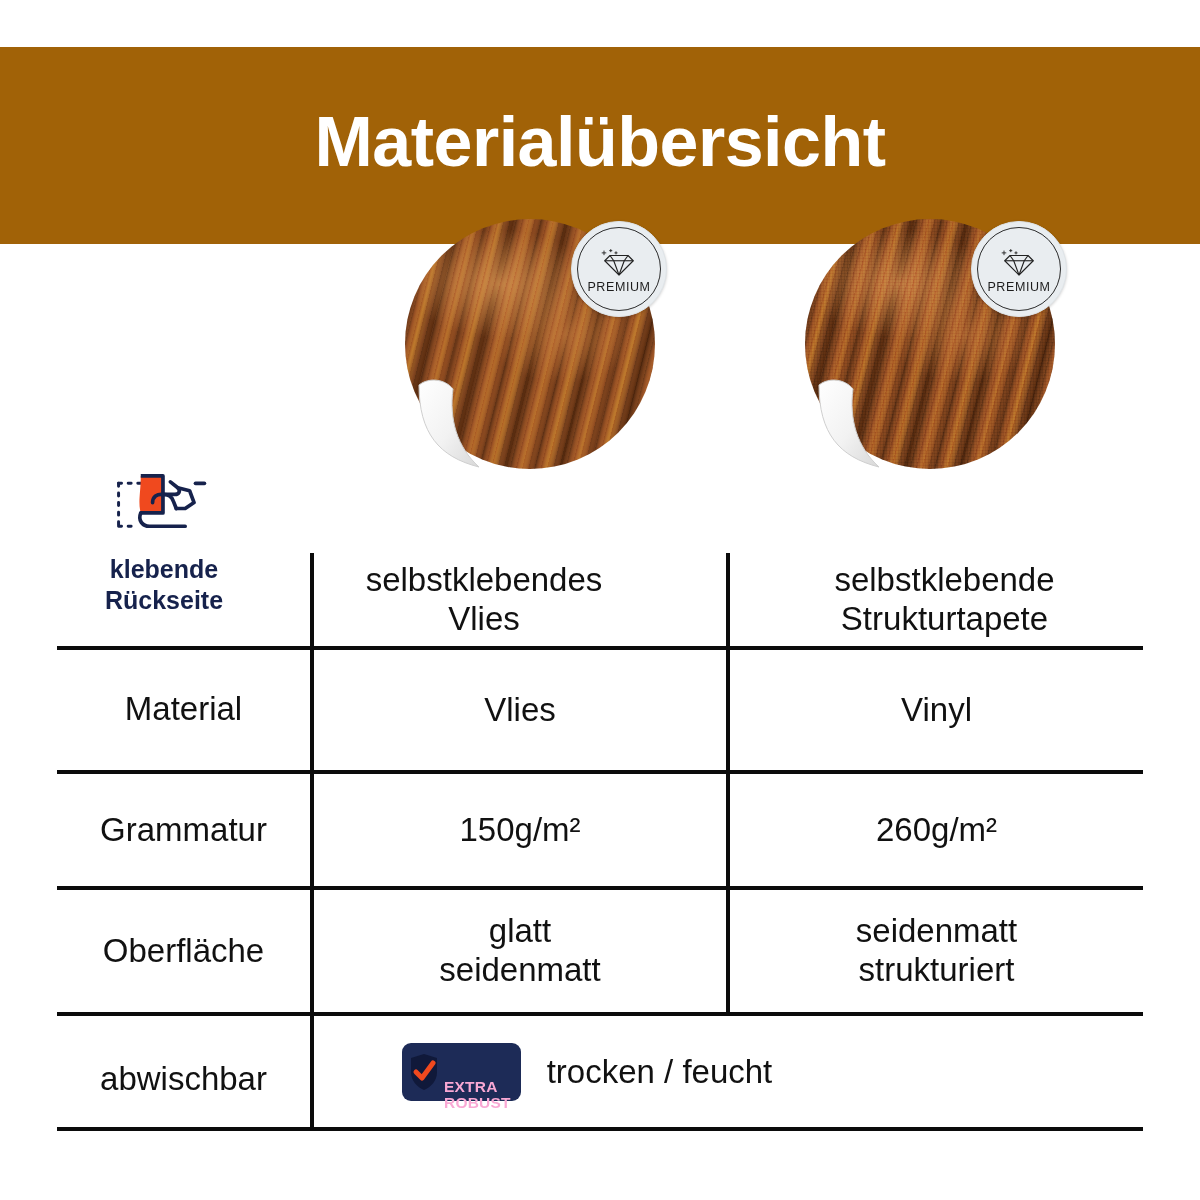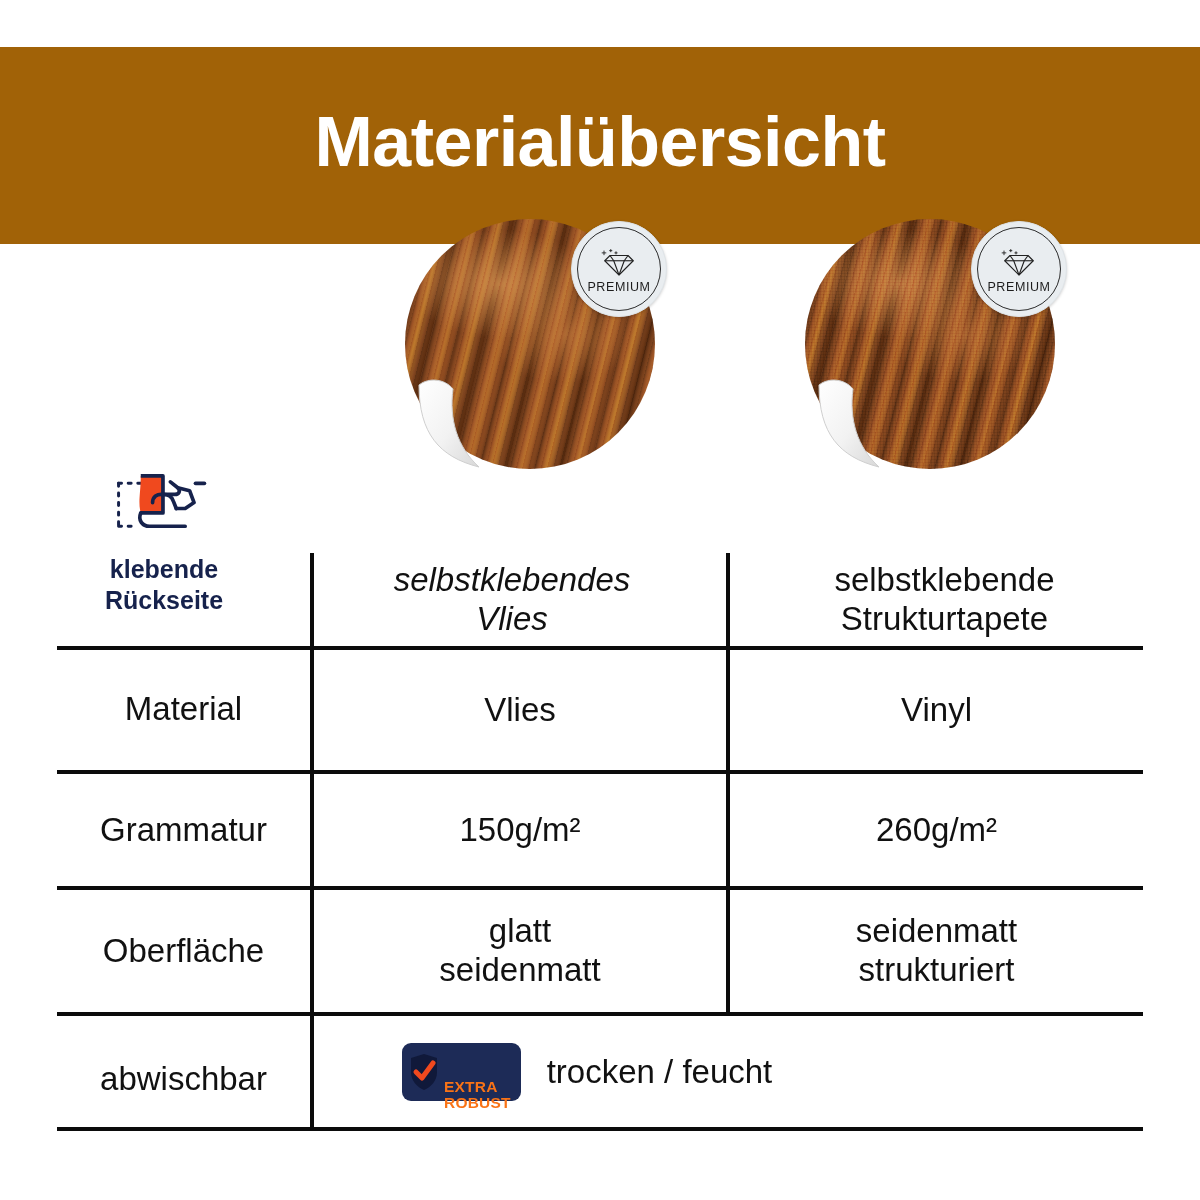--- a/index.html
+++ b/index.html
@@ -115,21 +115,21 @@
 
   
   .robust{
     display:inline-flex; align-items:center;
     background:#1d2b57; border-radius:9px;
     padding:5px 10px 5px 7px;
     height:58px;
   }
   .robust .shield{ width:30px; height:38px; flex:0 0 auto; }
   .robust .rtext{
-    margin-left:5px; color:#f97316; font-weight:700;
+    margin-left:5px; color:#f9a8d4; font-weight:700;
     font-size:15.5px; line-height:1.05; text-align:left; letter-spacing:.2px;margin-top:47px;
   }
   .wipe-row{
     position:absolute;
     display:flex; align-items:center; justify-content:flex-start;
     gap:26px;
   }
   .wipe-row .wtext{ font-size:33px; color:#111; }
 </style>
 </head>
@@ -239,21 +239,21 @@
 
     <div class="hline" style="top:93px;"></div>
     <div class="hline" style="top:217px;"></div>
     <div class="hline" style="top:333px;"></div>
     <div class="hline" style="top:459px;"></div>
     <div class="hline" style="top:574px;"></div>
 
     <div class="vline" style="left:253px; top:0px;   height:578px;"></div>
     <div class="vline" style="left:669px; top:0px;   height:461px;"></div>
 
-    <div class="cell" style="left:273px; top:0px; width:364px; height:93px;font-style:italic;">
+    <div class="cell" style="left:245px; top:0px; width:364px; height:93px;">
       <div>
         <div>selbstklebendes</div>
         <div>Vlies</div>
       </div>
     </div>
     <div class="cell" style="left:673px; top:0px; width:413px; height:93px;padding-left:16px;">
       <div>
         <div>selbstklebende</div>
         <div>Strukturtapete</div>
       </div>

